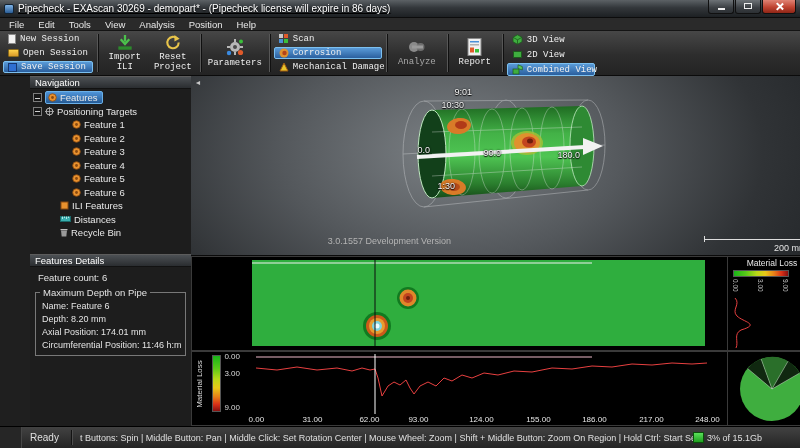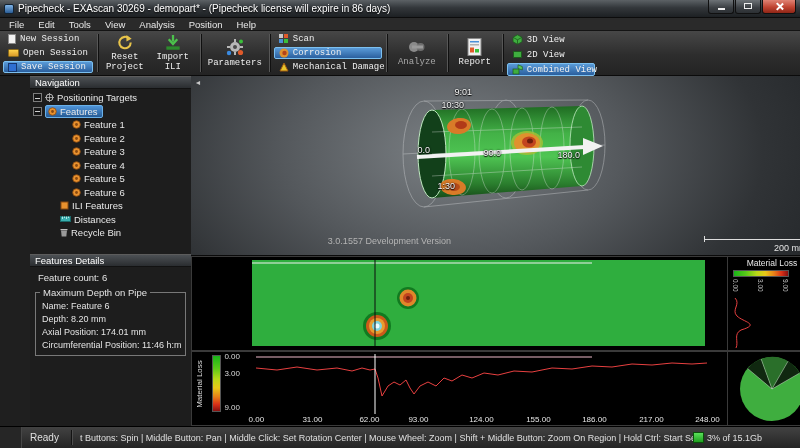--- a/index.html
+++ b/index.html
@@ -1,20 +1,20 @@
 <!DOCTYPE html>
 <html><head>
 <meta charset="utf-8">
 <style>
   * { margin:0; padding:0; box-sizing:border-box; }
   html,body { width:800px; height:448px; background:#000; font-family:"Liberation Sans","DejaVu Sans",sans-serif; }
   .window { width:800px; height:448px; display:flex; flex-direction:column; background:#1f1f1f; overflow:hidden; }
 
   
-  .titlebar { height:18px; background:linear-gradient(#5c6165,#33373b 45%,#1d2023); display:flex; align-items:center; padding:0 4px; gap:4px; border-bottom:1px solid #0c0c0c; }
+  .titlebar { height:18px; background:linear-gradient(#5c6165,#33373b 45%,#1d2023); display:flex; align-items:center; padding:0 4px; gap:4px; border-bottom:1px solid #0c0c0c;text-decoration:underline; }
   .app-icon { width:10px; height:10px; background:linear-gradient(#7fb4e8,#2a5d96); border:1px solid #123; border-radius:2px; }
   .title-text { flex:1; font-size:10px; color:#fff; text-shadow:0 1px 2px #000; white-space:nowrap; overflow:hidden; }
   .win-buttons { display:flex; gap:1px; align-self:flex-start; }
   .win-btn { width:26px; height:14px; border:1px solid #101010; border-top:none; border-radius:0 0 3px 3px; background:linear-gradient(#6d7276,#3a3e42 60%,#2c3034); }
   .win-btn.close { width:34px; background:linear-gradient(#e08374,#c04432 55%,#8e2516); }
   .glyph-min { width:7px; height:2px; background:#eee; display:block; margin:8px auto 0; }
   .glyph-max { width:8px; height:6px; border:1px solid #eee; display:block; margin:3px auto 0; }
   .glyph-x { position:relative; display:block; width:9px; height:9px; margin:2px auto 0; }
   .glyph-x::before,.glyph-x::after { content:""; position:absolute; left:4px; top:0; width:1.5px; height:9px; background:#fff; }
   .glyph-x::before { transform:rotate(45deg); } .glyph-x::after { transform:rotate(-45deg); }
@@ -140,31 +140,31 @@
       <div class="sbtn active">
         <span class="ic ic-save"></span>
         <span>Save Session</span>
       </div>
     </div>
     <div class="sep"></div>
 
     <div class="rgrp">
       <div class="lbtn w46">
         <svg width="18" height="18" viewBox="0 0 18 18">
+          <rect x="2" y="13" width="14" height="3.5" fill="#2d8a2d"></rect>
+          <path d="M9 1 V8 M4.5 5.5 L9 10.5 L13.5 5.5" stroke="#4cc24c" stroke-width="2.4" fill="none"></path>
+        </svg>
+        <span>Import ILI</span>
+      </div>
+      <div class="lbtn w46">
+        <svg width="18" height="18" viewBox="0 0 18 18">
           <path d="M13.5 5 A6 6 0 1 0 15 9" stroke="#e8c44a" stroke-width="2.2" fill="none"></path>
           <path d="M10.5 1 L16 5 L10.5 8 Z" fill="#e8c44a"></path>
         </svg>
         <span>Reset Project</span>
-      </div>
-      <div class="lbtn w46">
-        <svg width="18" height="18" viewBox="0 0 18 18">
-          <rect x="2" y="13" width="14" height="3.5" fill="#2d8a2d"></rect>
-          <path d="M9 1 V8 M4.5 5.5 L9 10.5 L13.5 5.5" stroke="#4cc24c" stroke-width="2.4" fill="none"></path>
-        </svg>
-        <span>Import ILI</span>
       </div>
     </div>
     <div class="sep"></div>
 
     <div class="rgrp">
       <div class="lbtn w60">
         <svg width="20" height="19" viewBox="0 0 20 19">
           <circle cx="10" cy="9" r="5" fill="#b8b8b8"></circle>
           <rect x="9" y="1" width="2" height="3" fill="#b8b8b8"></rect>
             <rect x="9" y="14" width="2" height="3" fill="#b8b8b8"></rect>
@@ -258,35 +258,35 @@
 
   <div class="content">
 
     <div class="sidebar">
       <div class="panel-header">
         <span>Navigation</span>
       </div>
       <div class="tree">
         <div class="trow">
           <span class="expander"></span>
+          <span class="sel-pill">
+            <svg width="9" height="9">
+              <circle cx="4.5" cy="4.5" r="3.8" fill="#e8912e" stroke="#8a4a10" stroke-width="0.8"></circle>
+              <circle cx="4.5" cy="4.5" r="1.4" fill="#8a4a10"></circle>
+            </svg>
+            <span>Features</span>
+          </span>
+        </div>
+        <div class="trow">
+          <span class="expander"></span>
           <svg width="9" height="9">
             <circle cx="4.5" cy="4.5" r="3.4" fill="none" stroke="#c8c8c8" stroke-width="0.9"></circle>
             <path d="M4.5 0 V9 M0 4.5 H9" stroke="#c8c8c8" stroke-width="0.7"></path>
           </svg>
           <span>Positioning Targets</span>
-        </div>
-        <div class="trow">
-          <span class="expander"></span>
-          <span class="sel-pill">
-            <svg width="9" height="9">
-              <circle cx="4.5" cy="4.5" r="3.8" fill="#e8912e" stroke="#8a4a10" stroke-width="0.8"></circle>
-              <circle cx="4.5" cy="4.5" r="1.4" fill="#8a4a10"></circle>
-            </svg>
-            <span>Features</span>
-          </span>
         </div>
         <div class="trow child">
           <svg width="9" height="9">
               <circle cx="4.5" cy="4.5" r="3.8" fill="#e8912e" stroke="#8a4a10" stroke-width="0.8"></circle>
               <circle cx="4.5" cy="4.5" r="1.4" fill="#8a4a10"></circle>
             </svg>
           <span>Feature 1</span>
         </div>
         <div class="trow child">
           <svg width="9" height="9">

